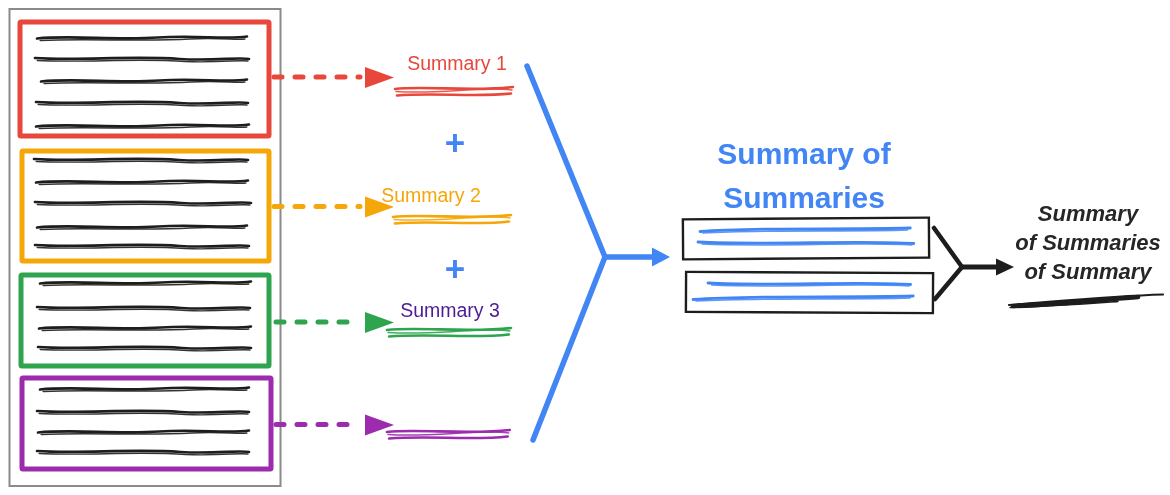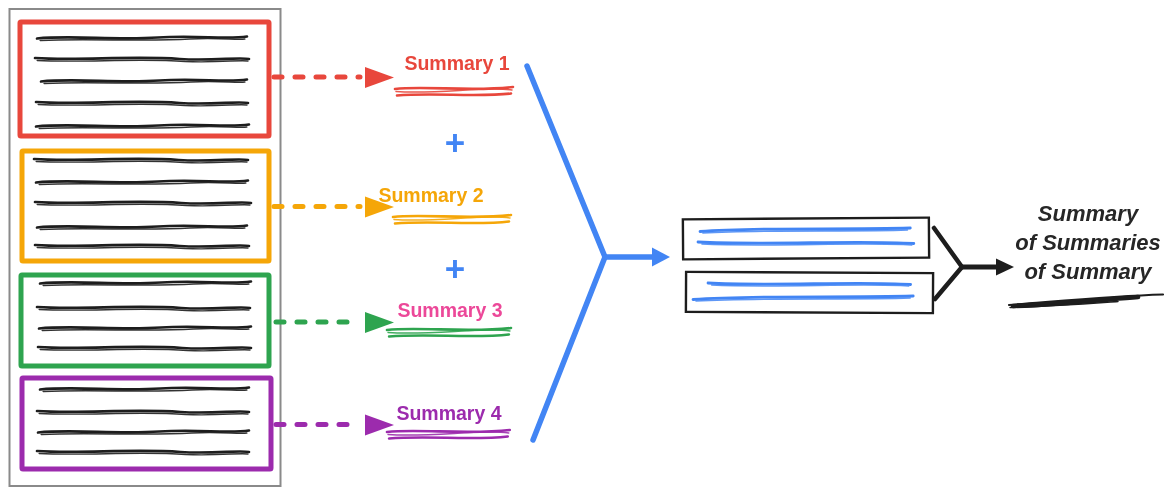--- a/index.html
+++ b/index.html
@@ -1,24 +1,24 @@
 <!DOCTYPE html>
 <html><head>
 <meta charset="utf-8">
 <style>
   html,body { margin:0; padding:0; background:#ffffff; }
   .canvas {
     position:relative; width:1170px; height:495px; background:#ffffff;
     font-family:"Liberation Sans", sans-serif; overflow:hidden;
   }
   svg.layer { position:absolute; left:0; top:0; }
-  .lbl { position:absolute; text-align:center; font-weight:700; white-space:nowrap; }
+  .lbl { position:absolute; text-align:center; font-weight:400; white-space:nowrap; }
   .lbl-s1 { left:394px; top:52px;  width:126px; font-size:19.5px; color:#E8473C; }
   .lbl-s2 { left:369px; top:184px; width:124px; font-size:19.5px; color:#F5A608; }
-  .lbl-s3 { left:386px; top:299px; width:128px; font-size:19.5px; color:#ec4899; }
+  .lbl-s3 { left:386px; top:299px; width:128px; font-size:19.5px; color:#4c1d95; }
   .lbl-s4 { left:387px; top:402px; width:124px; font-size:19.5px; color:#9C2BAD; }
   .plus { position:absolute; width:40px; text-align:center; font-size:35px; line-height:40px;
           font-weight:700; color:#4285F4; }
   .plus-1 { left:435px; top:123px; }
   .plus-2 { left:435px; top:249px; }
   .title { position:absolute; left:672px; top:132px; width:264px; text-align:center;
            font-size:30px; font-weight:700; color:#4285F4; line-height:44px; }
   .final { position:absolute; left:1008px; top:199px; width:160px; text-align:center;
            font-size:22px; font-weight:600; color:#262626; line-height:29px;font-style:italic; }
 </style>
@@ -130,25 +130,28 @@
     <g fill="none" stroke-linecap="round" stroke="#1D1D1D">
       <path d="M1009,305 C1050,302 1110,296 1163,294.5" stroke-width="2.2"></path>
       <path d="M1013,306 C1055,304.5 1095,300.5 1138,297" stroke-width="4.6"></path>
       <path d="M1010,307.5 C1060,306 1090,303.5 1118,301.5" stroke-width="1.4"></path>
     </g>
   </svg>
 
   <div class="lbl lbl-s1">Summary 1</div>
   <div class="lbl lbl-s2">Summary 2</div>
   <div class="lbl lbl-s3">Summary 3</div>
-  <div class="lbl lbl-s4">Summary 4</div>
 
   <div class="plus plus-1">+</div>
   <div class="plus plus-2">+</div>
 
+  <div class="title">
+    <div>Summary of</div>
+    <div>Summaries</div>
+  </div>
 
   <div class="final">
     <div>Summary</div>
     <div>of Summaries</div>
     <div>of Summary</div>
   </div>
 
 </div>
 
 </body></html>

